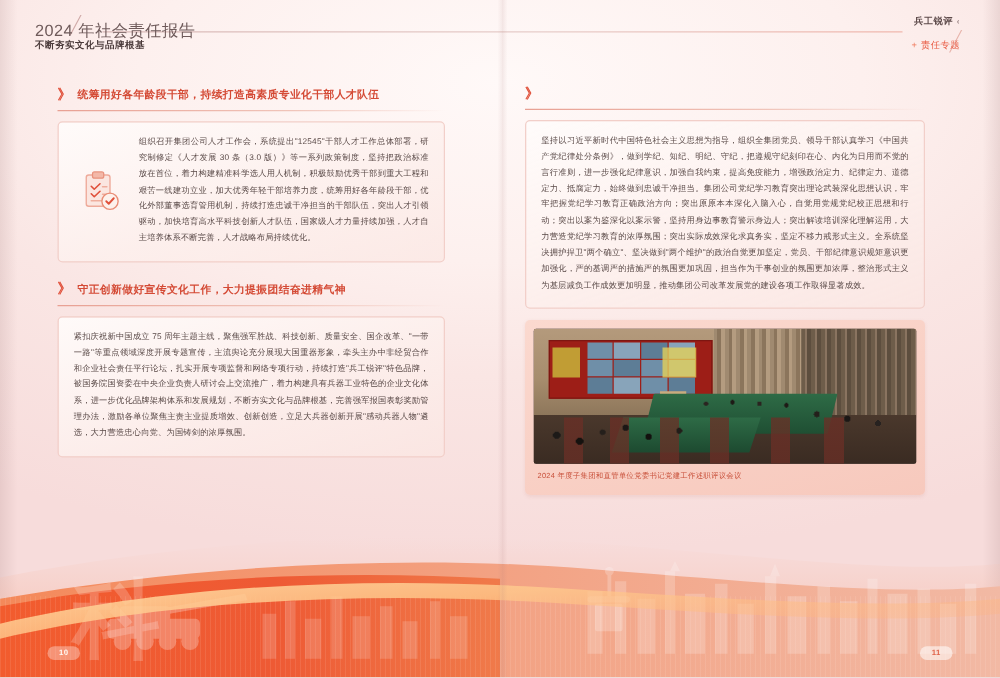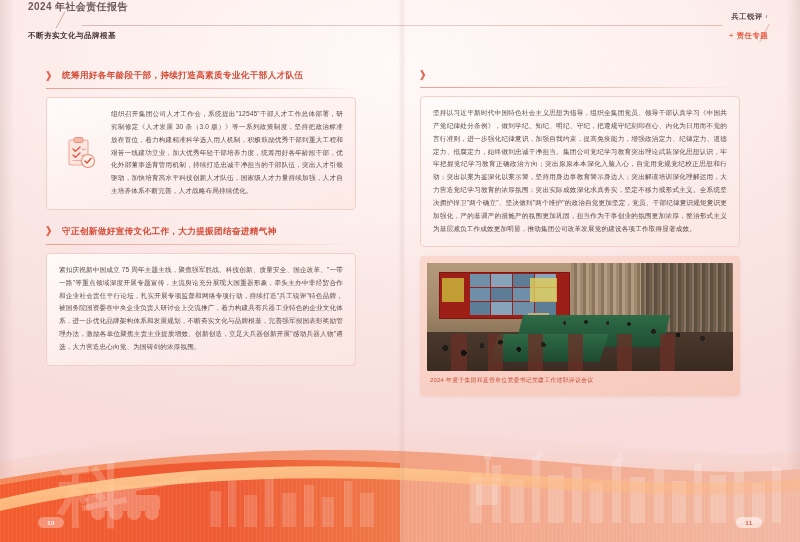--- a/index.html
+++ b/index.html
@@ -34,35 +34,35 @@
     position:absolute;left:60px;top:12px;width:26px;height:16px;
     border-left:1px solid #cfa9a7;
     transform:skewX(-28deg);
   }
   .hdr-slash-r{
     position:absolute;left:742px;top:24px;width:22px;height:18px;
     border-right:1px solid #e7b3ab;
     transform:skewX(-28deg);
   }
   .hdr-left-1{
-    position:absolute;left:28px;top:0;
-    font-size:10px;color:#6e5a5a;letter-spacing:.4px;font-weight:bold;
+    position:absolute;left:28px;top:16px;
+    font-size:13px;color:#6e5a5a;letter-spacing:.4px;font-weight:normal;
   }
   .hdr-left-2{
     position:absolute;left:28px;top:31px;
     font-size:7.6px;color:#4a3a3a;letter-spacing:.4px;font-weight:bold;
   }
   .hdr-right-1{
     position:absolute;right:32px;top:12px;
     font-size:7.4px;color:#5d4a4a;letter-spacing:.4px;font-weight:bold;
   }
   .hdr-right-1 .chev{color:#9a8585;font-size:6.4px;margin-left:3px;}
   .hdr-right-2{
     position:absolute;right:32px;top:31px;
-    font-size:7.4px;color:#e8573f;letter-spacing:.4px;font-weight:bold;
+    font-size:7.4px;color:#e8573f;letter-spacing:.4px;font-weight:normal;
   }
   .hdr-right-2 .plus{color:#ef7a5c;margin-right:3px;}
 
   
   .col{position:absolute;top:70px;}
   .col-left{left:46px;width:310px;}
   .col-right{left:420px;width:320px;}
 
   .sec{position:relative;margin-bottom:16px;}
   .sec-head{display:flex;align-items:center;gap:7px;padding-bottom:6px;}

